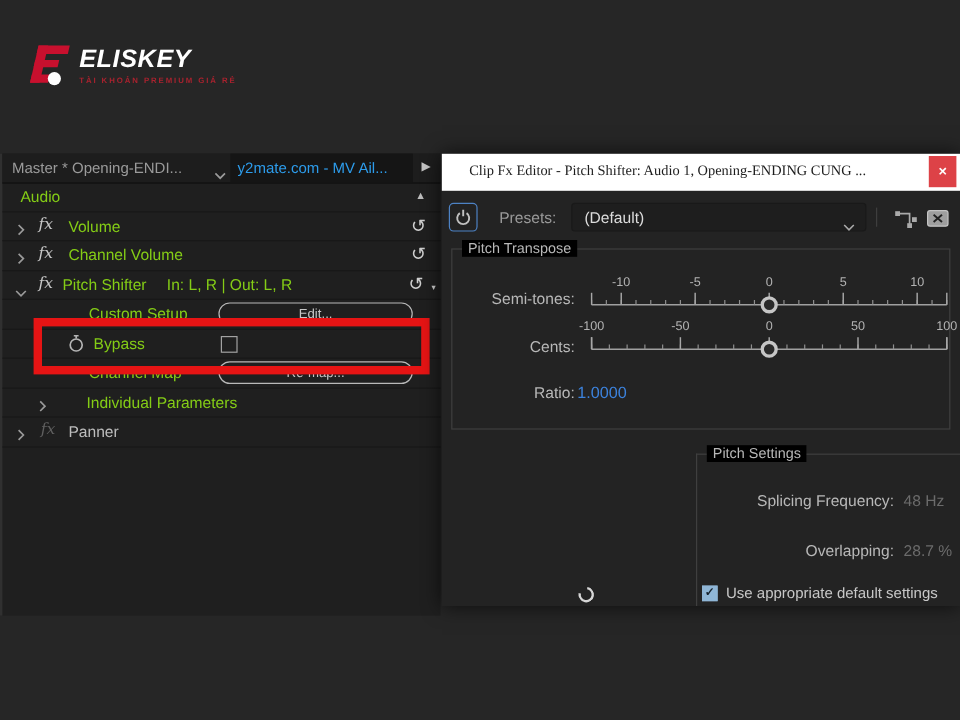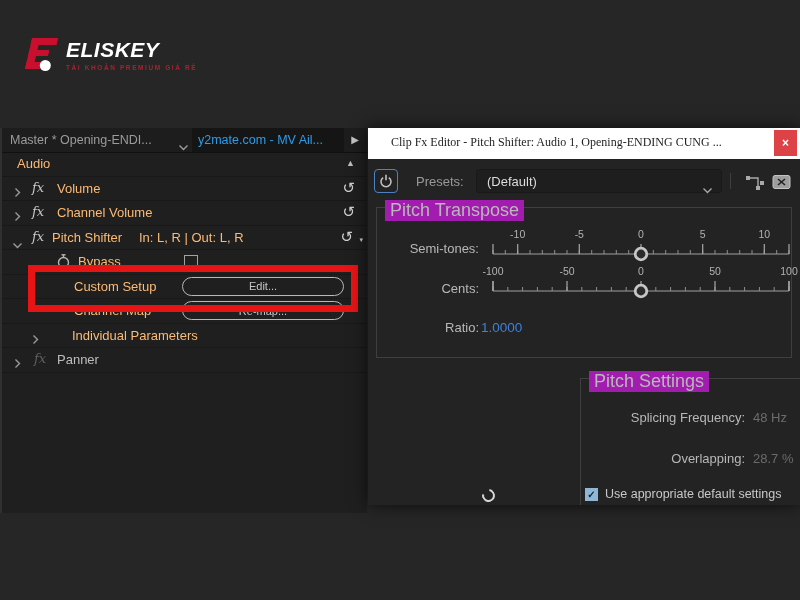--- a/index.html
+++ b/index.html
@@ -22,21 +22,21 @@
   .panel{position:absolute;left:0;top:128px;width:367px;height:385px;background:#1f1f1f;
          border-left:2px solid #303030;box-sizing:border-box;}
   .tabbar{position:absolute;top:0;left:0;right:0;height:24px;background:#1d1d1d;border-bottom:1px solid #101010;}
   .tab1{position:absolute;left:8px;top:5px;font-size:12.5px;color:#9b9b9b;white-space:nowrap;}
   .tabchev{position:absolute;left:176px;top:9px;}
   .tab2bg{position:absolute;left:190px;top:0;width:152px;height:24px;background:#151515;}
   .tab2{position:absolute;left:196px;top:5px;font-size:12.5px;color:var(--accent-blue,#2d9ceb);white-space:nowrap;}
   .panel-arrow{position:absolute;right:8px;top:6px;color:#c4c4c4;font-size:10px;line-height:12px;}
   .rows{position:absolute;top:24px;left:0;right:0;}
   .prow{height:24.5px;position:relative;border-bottom:1px solid #181818;box-sizing:border-box;}
-  .pl{position:absolute;font-size:13px;color:#fdba74;top:4px;white-space:nowrap;}
+  .pl{position:absolute;font-size:13px;color:#84cc16;top:4px;white-space:nowrap;}
   .pl.dim{color:#bdbdbd;}
   .chev{position:absolute;top:7px;}
   .fxg{font-family:"DejaVu Serif",serif;font-style:italic;font-size:13px;color:#c8c8c8;position:absolute;top:3px;}
   .fxg.off{color:#5f5f5f;}
   .reset{position:absolute;right:12px;top:2px;font-size:15px;color:#cfcfcf;}
   .caret{position:absolute;right:4px;top:10px;font-size:7px;color:#cfcfcf;}
   .tri{position:absolute;right:12px;top:6px;font-size:9px;color:#bdbdbd;}
   .pill{position:absolute;left:180px;top:2px;width:162px;height:19px;border:1.5px solid #b9b9b9;border-radius:10px;
         background:transparent;color:#c6c6c6;font-size:11px;font-family:inherit;line-height:16px;text-align:center;padding:0;box-sizing:border-box;}
   .cb{position:absolute;left:182px;top:5px;width:12px;height:12px;border:1.5px solid #a2a2a2;background:transparent;}
@@ -59,21 +59,21 @@
   .presets-label{position:absolute;left:48px;top:46px;font-size:13px;color:#999;}
   .dropdown{position:absolute;left:108px;top:41px;width:246px;height:24px;background:#1e1e1e;border:1px solid #191919;
             border-radius:3px;box-sizing:border-box;}
   .dropdown-text{position:absolute;left:10px;top:4px;font-size:13px;color:#dcdcdc;}
   .dropdown-chev{position:absolute;right:8px;top:10px;}
   .tsep{position:absolute;left:362px;top:45px;width:1px;height:16px;background:#3e3e3e;}
   .icon-routing{position:absolute;left:377px;top:46px;}
   .icon-boxx{position:absolute;left:404px;top:46px;}
 
   .fieldset{position:absolute;border:1px solid #3f3f3f;box-sizing:border-box;}
-  .legend{position:absolute;top:-8px;left:8px;background:#a21caf;padding:0 5px;font-size:18px;color:#b8b8b8;white-space:nowrap;}
+  .legend{position:absolute;top:-8px;left:8px;background:#000000;padding:0 5px;font-size:12px;color:#b8b8b8;white-space:nowrap;}
   .fs-pitch{left:8px;top:79px;width:416px;height:151px;}
   .fs-prec{left:8px;top:250px;width:190px;height:150px;border-bottom:none;}
   .fs-set{left:212px;top:250px;width:258px;height:150px;border-bottom:none;}
 
   .slabel{position:absolute;left:4px;width:98px;text-align:right;font-size:13px;color:#b8b8b8;white-space:nowrap;}
   .sliderbox{position:absolute;left:108px;width:312px;height:34px;}
   .ratio-value{position:absolute;left:104px;top:112px;font-size:13.5px;color:var(--value-blue,#3c82dc);}
 
   .radio{position:absolute;left:12px;width:12px;height:12px;border:2px solid #b6b6b6;border-radius:50%;background:transparent;}
   .radio.on{background:#b6b6b6;}
@@ -158,34 +158,34 @@
             </svg>
         </span>
         <span class="fxg" style="left:30px;">fx</span>
         <span class="pl" style="left:50px;">Pitch Shifter</span>
         <span class="pl" style="left:137px;">In: L, R | Out: L, R</span>
         <span class="reset" style="right:14px;">↺</span>
         <span class="caret">▾</span>
       </div>
 
       <div class="prow">
+        <span class="pl" style="left:72px;">Custom Setup</span>
+        <button class="pill">Edit...</button>
+      </div>
+
+      <div class="prow">
         <span class="sw">
           <svg width="13" height="15">
             <line x1="6.5" y1="0.8" x2="6.5" y2="3" stroke="#b5b5b5" stroke-width="1.4"></line>
             <line x1="4.5" y1="0.8" x2="8.5" y2="0.8" stroke="#b5b5b5" stroke-width="1.4"></line>
             <circle cx="6.5" cy="8.5" r="5" fill="none" stroke="#b5b5b5" stroke-width="1.4"></circle>
           </svg>
         </span>
         <span class="pl" style="left:76px;">Bypass</span>
         <span class="cb"></span>
-      </div>
-
-      <div class="prow">
-        <span class="pl" style="left:72px;">Custom Setup</span>
-        <button class="pill">Edit...</button>
       </div>
 
       <div class="prow">
         <span class="pl" style="left:72px;">Channel Map</span>
         <button class="pill">Re-map...</button>
       </div>
 
       <div class="prow">
         <span class="chev" style="left:30px;">
           <svg width="7" height="11">

